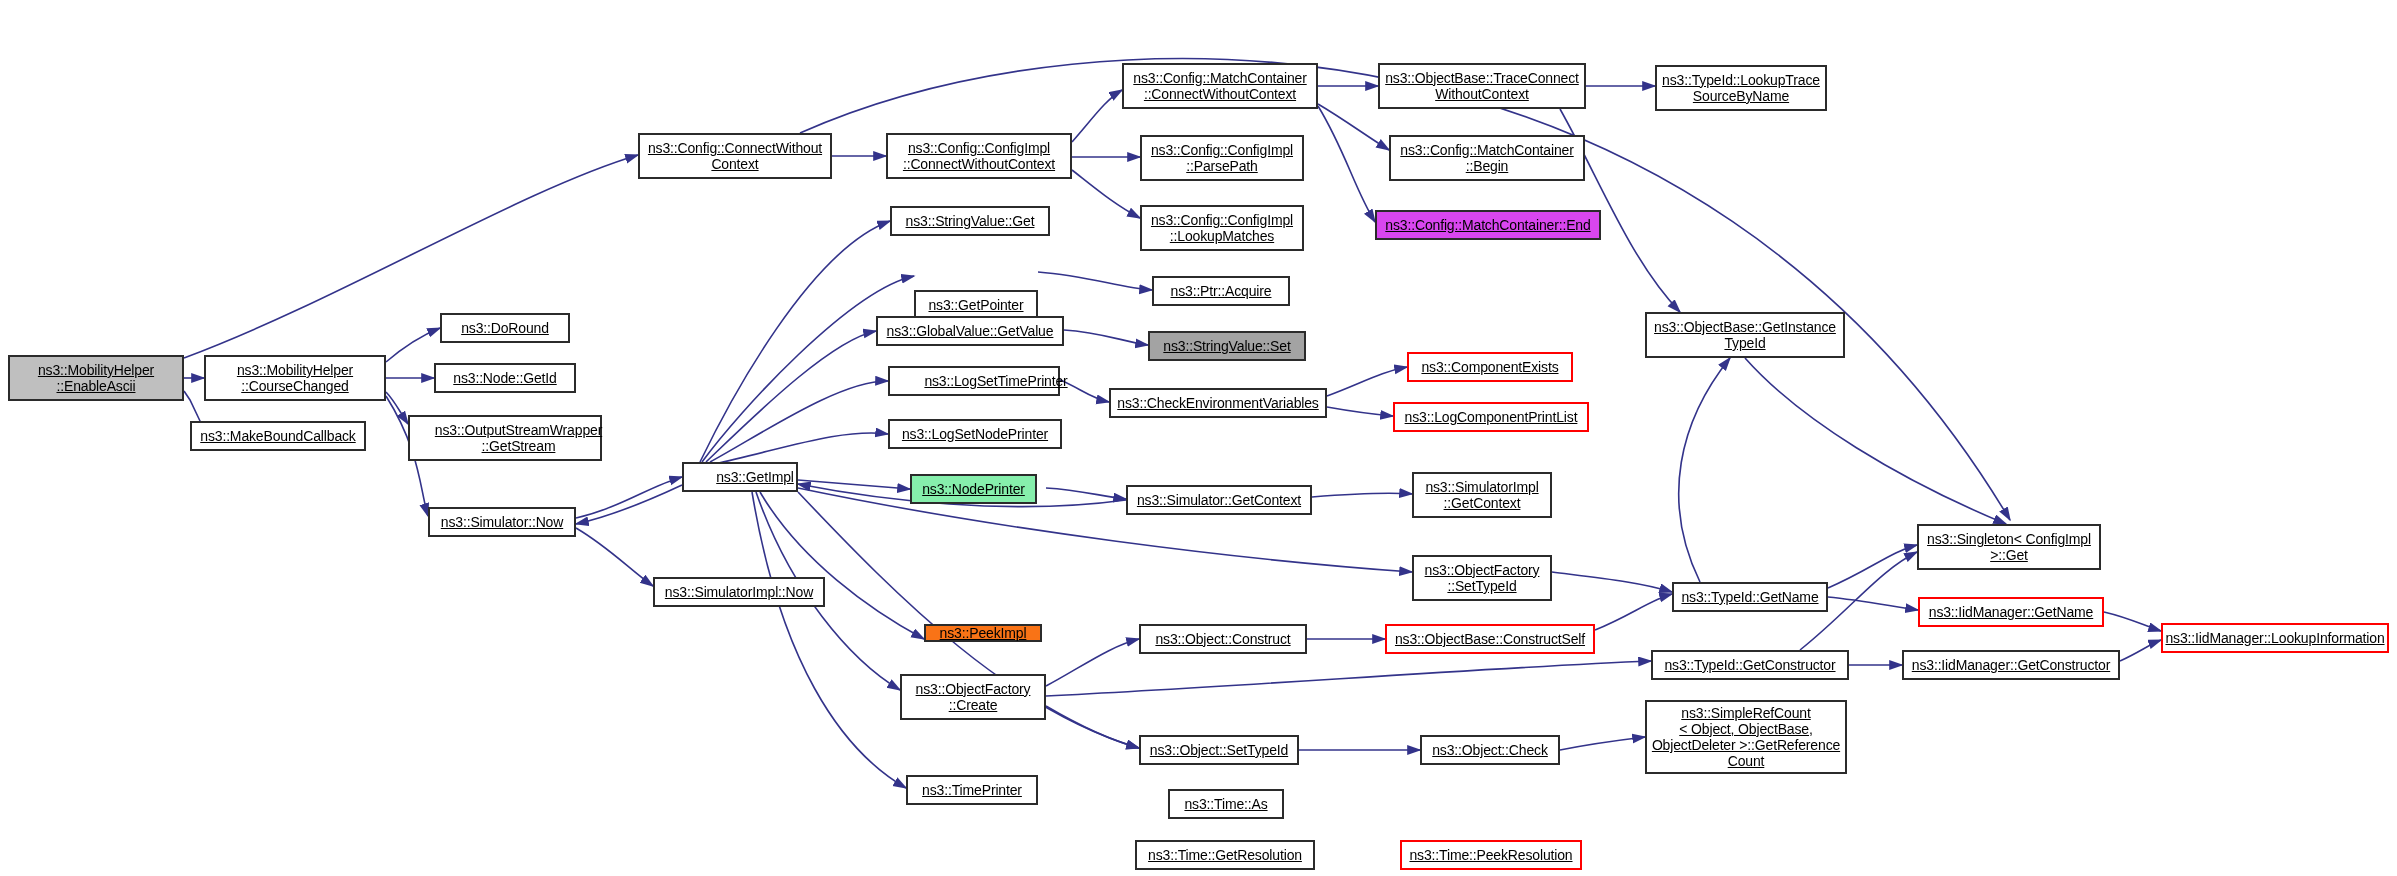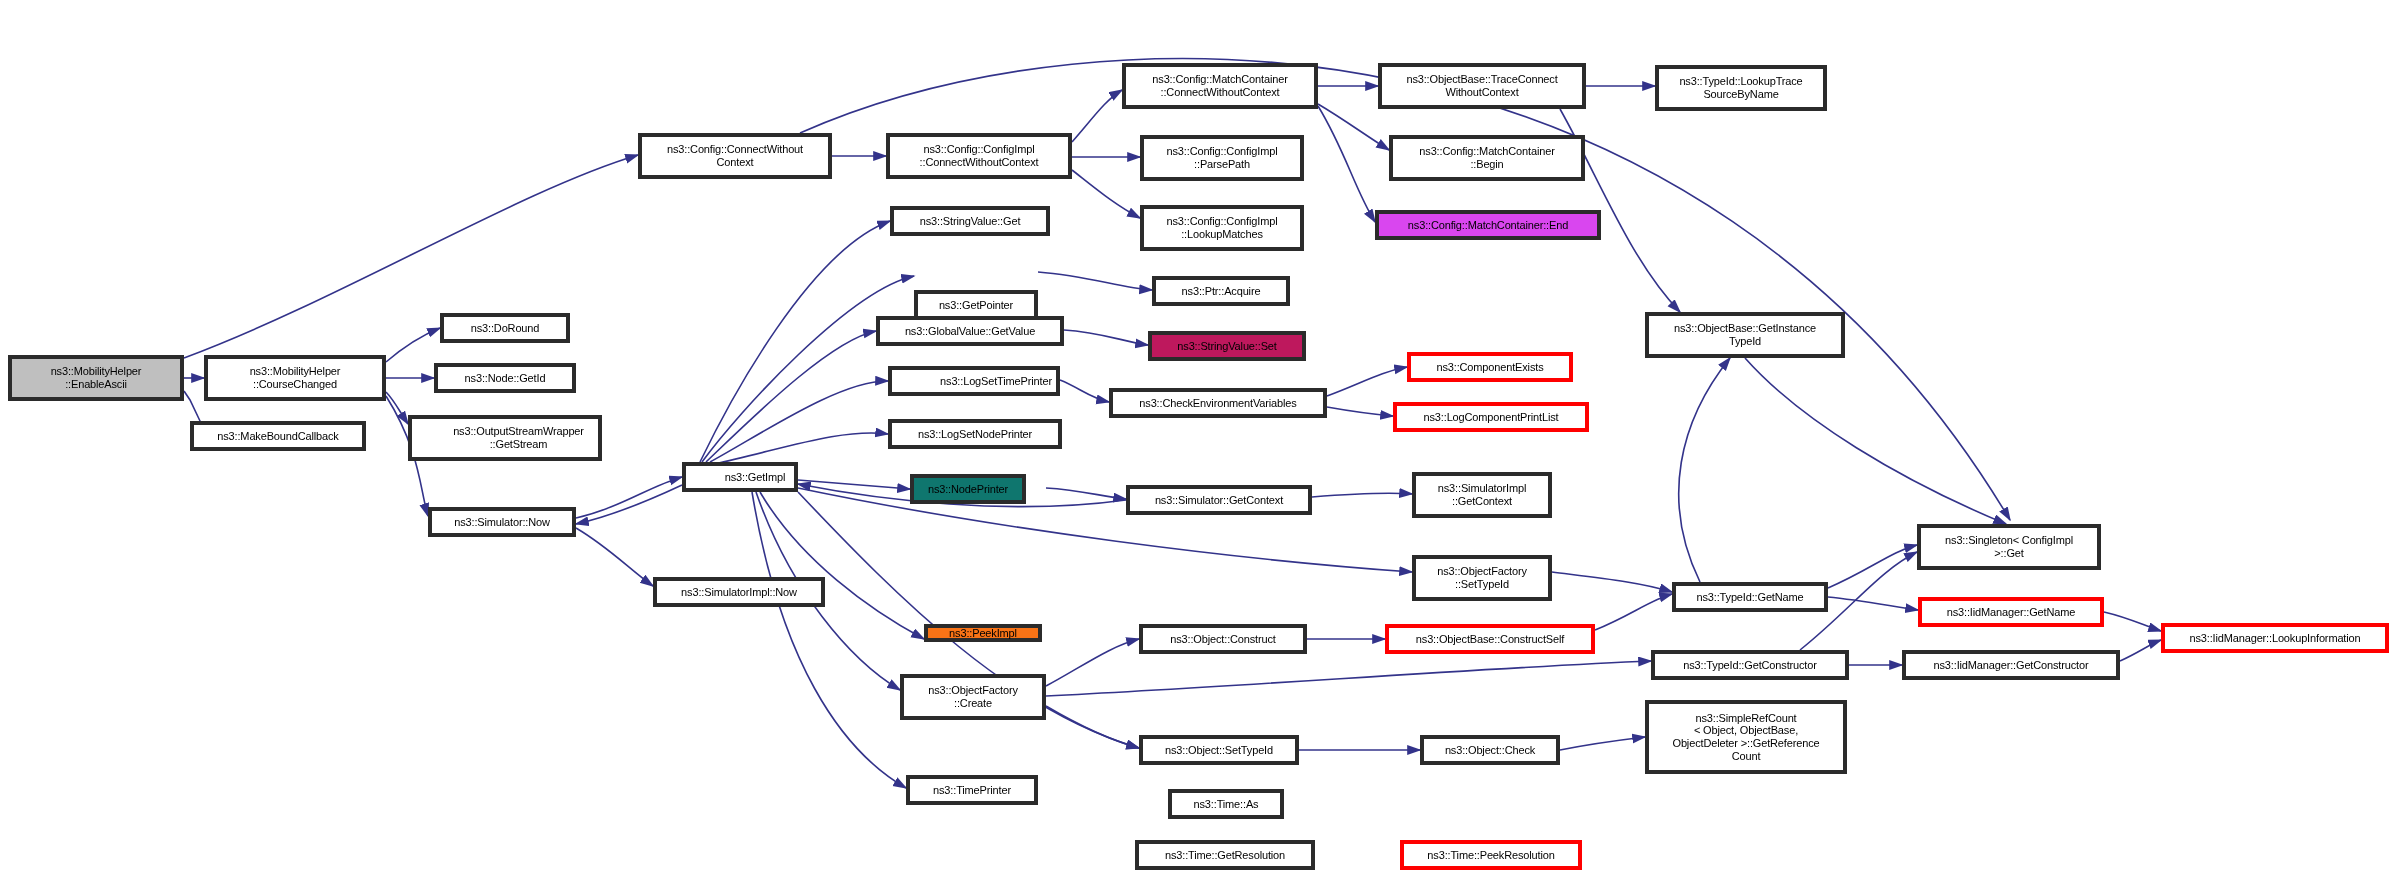--- a/index.html
+++ b/index.html
@@ -24,29 +24,30 @@
     height: 876px;
     pointer-events: none;
   }
   .node {
     position: absolute;
     box-sizing: border-box;
     display: flex;
     align-items: center;
     justify-content: center;
     text-align: center;
-    border: 4px solid #a3a3a3;
+    border: 2px solid #a3a3a3;
     background: #ffffff;
     color: #000000;
-    font-size: 11px;
+    font-size: 14px;
     line-height: 1.16;
     letter-spacing: -0.15px;
     white-space: pre-line;
     padding: 1px 4px;
     z-index: 3;
+    text-decoration: underline;
   }
   .node.root {
     background: #bfbfbf;
     border-color: #2b2b2b;
   }
   .node.alert {
     border-color: #ff0000;
   }
 </style>
 </head>
@@ -144,27 +145,27 @@
 WithoutContext</div>
       <div class="node" style="left: 1655px; top: 65px; width: 172px; height: 46px; background: rgb(255, 255, 255); border-color: rgb(43, 43, 43);">ns3::TypeId::LookupTrace
 SourceByName</div>
       <div class="node" style="left: 1389px; top: 135px; width: 196px; height: 46px; background: rgb(255, 255, 255); border-color: rgb(43, 43, 43);">ns3::Config::MatchContainer
 ::Begin</div>
       <div class="node" style="left: 1375px; top: 210px; width: 226px; height: 30px; background: #d946ef; border-color: rgb(43, 43, 43);">ns3::Config::MatchContainer::End</div>
       <div class="node" style="left: 890px; top: 206px; width: 160px; height: 30px; background: rgb(255, 255, 255); border-color: rgb(43, 43, 43);">ns3::StringValue::Get</div>
       <div class="node" style="left: 914px; top: 261px; width: 124px; height: 30px; background: rgb(255, 255, 255); border-color: rgb(43, 43, 43); margin-top: 29px;">ns3::GetPointer</div>
       <div class="node" style="left: 1152px; top: 276px; width: 138px; height: 30px; background: rgb(255, 255, 255); border-color: rgb(43, 43, 43);">ns3::Ptr::Acquire</div>
       <div class="node" style="left: 876px; top: 316px; width: 188px; height: 30px; background: rgb(255, 255, 255); border-color: rgb(43, 43, 43);">ns3::GlobalValue::GetValue</div>
-      <div class="node" style="left: 1148px; top: 331px; width: 158px; height: 30px; background: #be185d; border-color: rgb(43, 43, 43);">ns3::StringValue::Set</div>
+      <div class="node" style="left: 1148px; top: 331px; width: 158px; height: 30px; background: #a3a3a3; border-color: rgb(43, 43, 43);">ns3::StringValue::Set</div>
       <div class="node" style="left: 888px; top: 366px; width: 172px; height: 30px; background: rgb(255, 255, 255); border-color: rgb(43, 43, 43); padding-left: 48px;">ns3::LogSetTimePrinter</div>
       <div class="node" style="left: 1109px; top: 388px; width: 218px; height: 30px; background: rgb(255, 255, 255); border-color: rgb(43, 43, 43);">ns3::CheckEnvironmentVariables</div>
       <div class="node alert" style="left: 1407px; top: 352px; width: 166px; height: 30px; background: rgb(255, 255, 255); border-color: rgb(255, 0, 0);">ns3::ComponentExists</div>
       <div class="node alert" style="left: 1393px; top: 402px; width: 196px; height: 30px; background: rgb(255, 255, 255); border-color: rgb(255, 0, 0);">ns3::LogComponentPrintList</div>
       <div class="node" style="left: 888px; top: 419px; width: 174px; height: 30px; background: rgb(255, 255, 255); border-color: rgb(43, 43, 43);">ns3::LogSetNodePrinter</div>
-      <div class="node" style="left: 910px; top: 474px; width: 116px; height: 30px; background: #0f766e; border-color: rgb(43, 43, 43);">ns3::NodePrinter</div>
+      <div class="node" style="left: 910px; top: 474px; width: 127px; height: 30px; background: #86efac; border-color: rgb(43, 43, 43);">ns3::NodePrinter</div>
       <div class="node" style="left: 1126px; top: 485px; width: 186px; height: 30px; background: rgb(255, 255, 255); border-color: rgb(43, 43, 43);">ns3::Simulator::GetContext</div>
       <div class="node" style="left: 1412px; top: 472px; width: 140px; height: 46px; background: rgb(255, 255, 255); border-color: rgb(43, 43, 43);">ns3::SimulatorImpl
 ::GetContext</div>
       <div class="node" style="left: 1645px; top: 312px; width: 200px; height: 46px; background: rgb(255, 255, 255); border-color: rgb(43, 43, 43);">ns3::ObjectBase::GetInstance
 TypeId</div>
       <div class="node" style="left: 1412px; top: 555px; width: 140px; height: 46px; background: rgb(255, 255, 255); border-color: rgb(43, 43, 43);">ns3::ObjectFactory
 ::SetTypeId</div>
       <div class="node" style="left: 924px; top: 624px; width: 118px; height: 18px; background: #f97316; border-color: rgb(43, 43, 43);">ns3::PeekImpl</div>
       <div class="node" style="left: 900px; top: 674px; width: 146px; height: 46px; background: rgb(255, 255, 255); border-color: rgb(43, 43, 43);">ns3::ObjectFactory
 ::Create</div>

